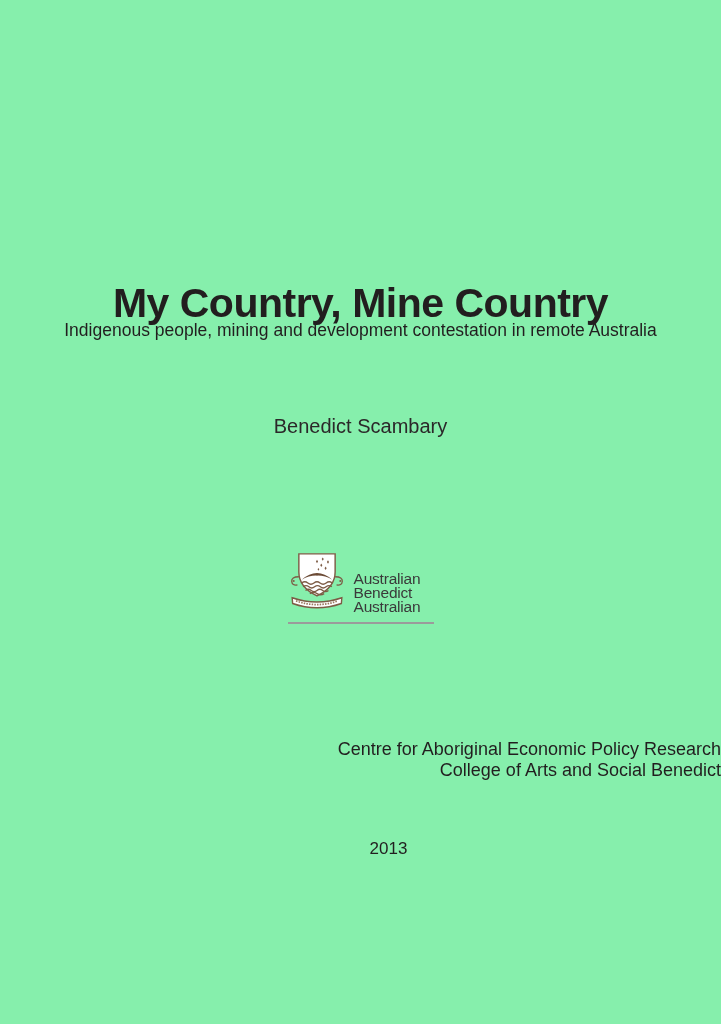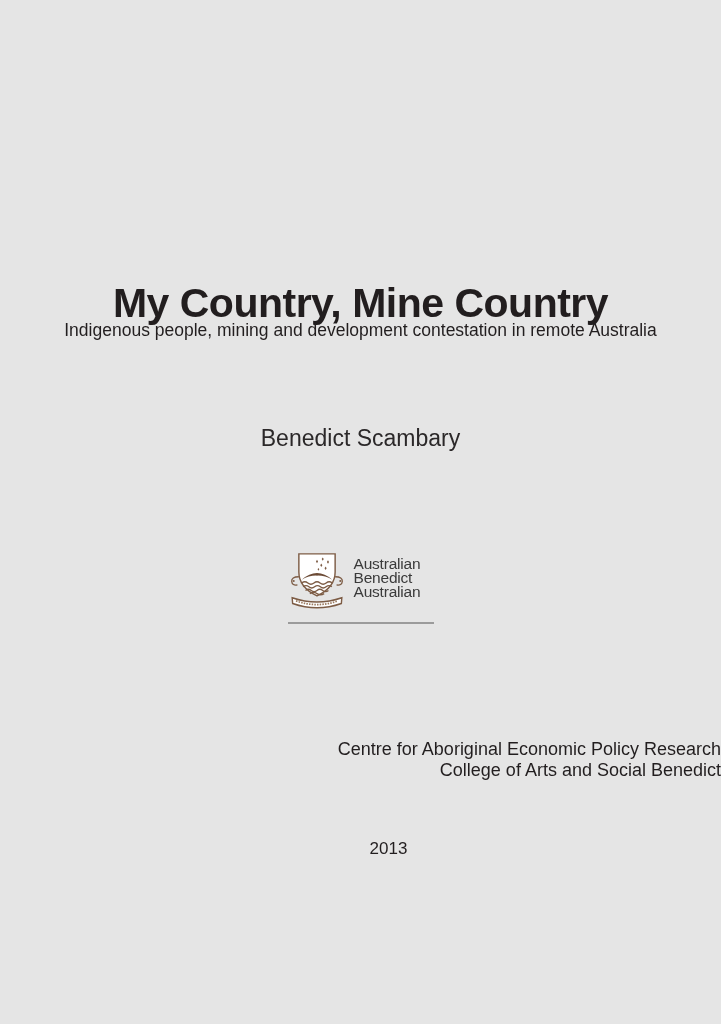--- a/index.html
+++ b/index.html
@@ -4,21 +4,21 @@
 <style>
   html, body {
     margin: 0;
     padding: 0;
     background: #ffffff;
   }
   .page {
     position: relative;
     width: 721px;
     height: 1024px;
-    background: #e5e5e5;
+    background: #86efac;
     overflow: hidden;
     font-family: "Liberation Sans", "DejaVu Sans", sans-serif;
     color: var(--text-black, #221e1f);
   }
   .centered-line {
     position: absolute;
     left: 0;
     width: 100%;
     text-align: center;
     white-space: nowrap;
@@ -27,34 +27,34 @@
     top: 253px;
     font-size: 41px;
     font-weight: 700;
     letter-spacing: -0.5px;
   }
   .book-subtitle {
     top: 320px;
     font-size: 17.5px;
   }
   .book-author {
-    top: 425px;
-    font-size: 23px;
+    top: 415px;
+    font-size: 20px;
     color: #2b2829;
   }
   .logo-block {
     position: absolute;
     top: 551px;
     left: 50%;
     transform: translateX(-50%);
     width: 146px;
   }
   .logo-row {
     display: flex;
-    align-items: flex-start;
+    align-items: flex-end;
   }
   .crest {
     flex: 0 0 auto;
     width: 58px;
     height: 63px;
   }
   .uni-name {
     margin-left: 8px;
     padding-top: 6px;
     font-size: 15.5px;

